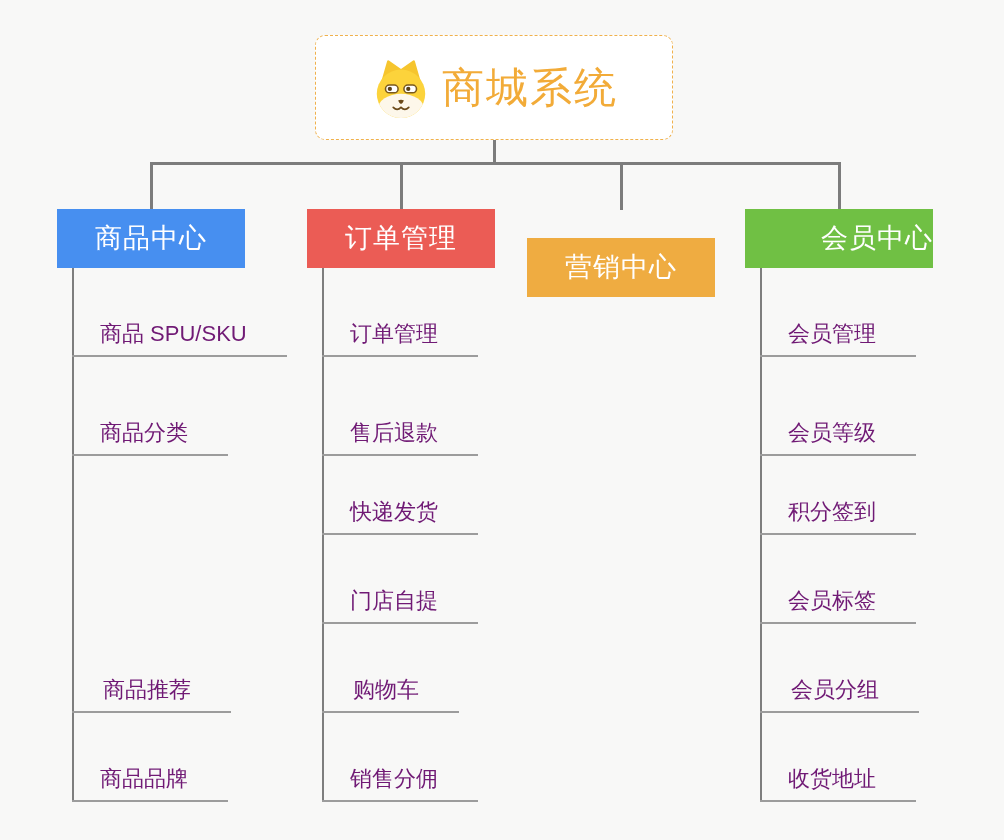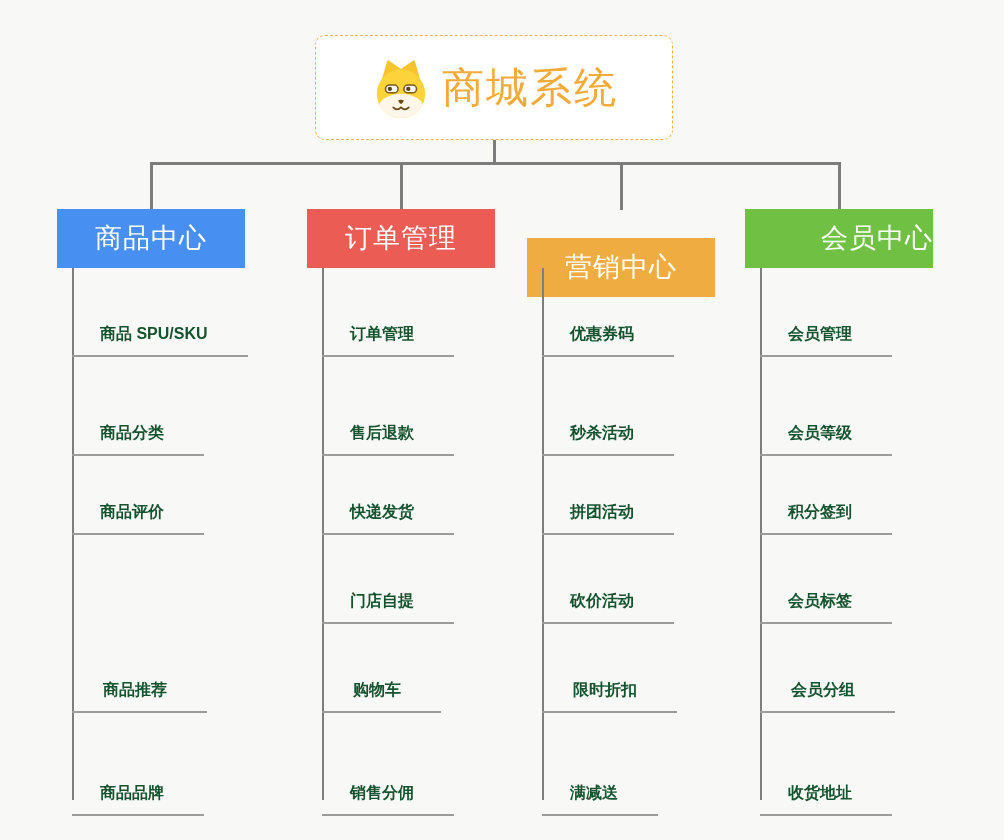--- a/index.html
+++ b/index.html
@@ -50,26 +50,25 @@
   .c0{left:72px;} .c1{left:322px;} .c2{left:542px;} .c3{left:760px;}
   .trunk{
     position:absolute;left:0;top:0;width:2px;height:532px;
     background:#7e7e7e;
   }
   .leaf{
     position:absolute;left:0;
     display:inline-block;white-space:nowrap;
     padding:0 40px 8px 28px;
     border-bottom:2px solid #9c9c9c;
-    font-size:16px;line-height:26px;color:#14532d;
+    font-size:22px;line-height:26px;color:#701a75;
     cursor:pointer;
-    font-weight:bold;
   }
   .l0{top:53px;} .l1{top:152px;} .l2{top:231px;}
-  .l3{top:320px;} .l4{top:409px;padding-left:31px;} .l5{top:512px;}
+  .l3{top:320px;} .l4{top:409px;padding-left:31px;} .l5{top:498px;}
 </style>
 </head>
 <body>
 
 <div class="canvas">
 
   <div class="root-node" style="border-color: rgb(240, 177, 76);">
     <span class="root-icon">
       <svg viewBox="0 0 64 64" width="62" height="62">
         <polygon points="13,26 19,5 33,15" fill="#f6c52e" stroke="#f6c52e" stroke-width="3" stroke-linejoin="round"></polygon>
@@ -99,44 +98,34 @@
 
   <div class="branch-box b0" style="background-color: rgb(71, 143, 240);">商品中心</div>
   <div class="branch-box b1" style="background-color: rgb(235, 92, 85);">订单管理</div>
   <div class="branch-box b2" style="background-color: rgb(239, 172, 65); margin-top: 29px;">营销中心</div>
   <div class="branch-box b3" style="background-color: rgb(112, 192, 68); text-align: right;">会员中心</div>
 
   <div class="col c0">
     <div class="trunk"></div>
     <div class="leaf l0">商品 SPU/SKU</div>
     <div class="leaf l1">商品分类</div>
-    <div class="leaf l2">商品评价</div>
     <div class="leaf l4">商品推荐</div>
     <div class="leaf l5">商品品牌</div>
   </div>
 
   <div class="col c1">
     <div class="trunk"></div>
     <div class="leaf l0">订单管理</div>
     <div class="leaf l1">售后退款</div>
     <div class="leaf l2">快递发货</div>
     <div class="leaf l3">门店自提</div>
     <div class="leaf l4">购物车</div>
     <div class="leaf l5">销售分佣</div>
   </div>
 
-  <div class="col c2">
-    <div class="trunk"></div>
-    <div class="leaf l0">优惠券码</div>
-    <div class="leaf l1">秒杀活动</div>
-    <div class="leaf l2">拼团活动</div>
-    <div class="leaf l3">砍价活动</div>
-    <div class="leaf l4">限时折扣</div>
-    <div class="leaf l5">满减送</div>
-  </div>
 
   <div class="col c3">
     <div class="trunk"></div>
     <div class="leaf l0">会员管理</div>
     <div class="leaf l1">会员等级</div>
     <div class="leaf l2">积分签到</div>
     <div class="leaf l3">会员标签</div>
     <div class="leaf l4">会员分组</div>
     <div class="leaf l5">收货地址</div>
   </div>

